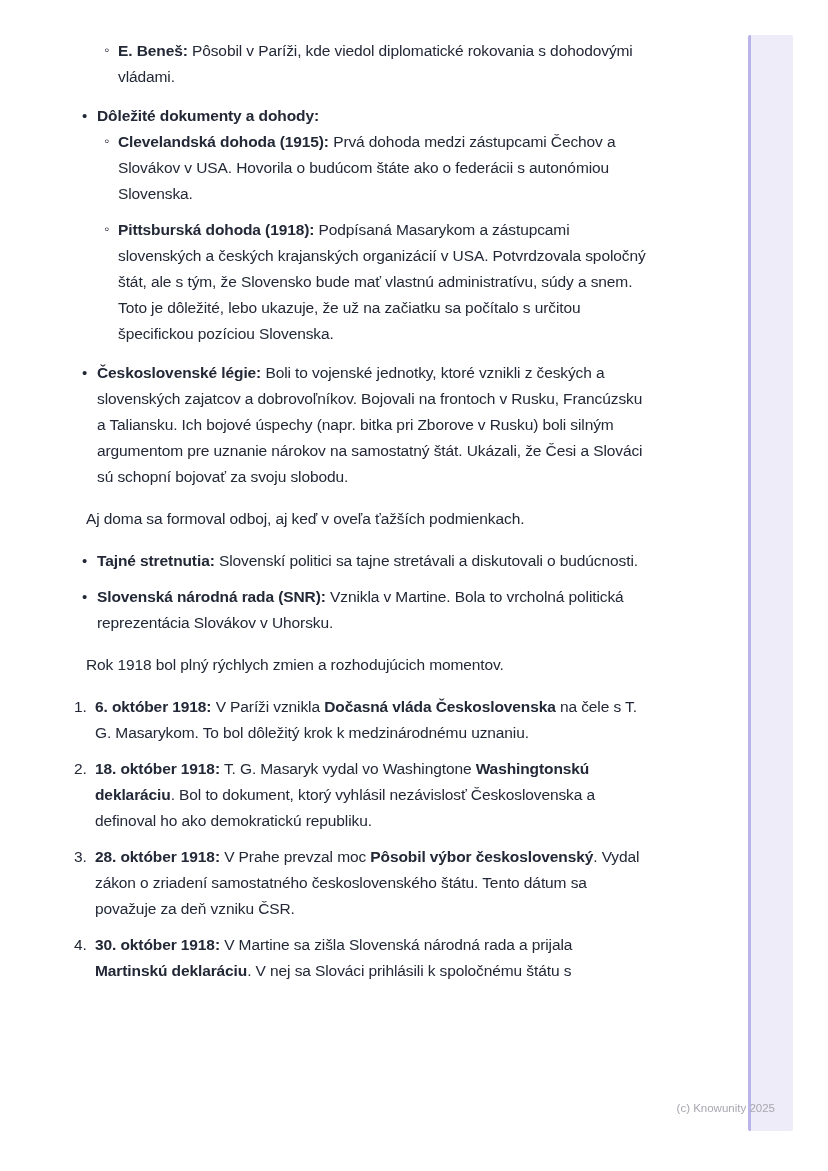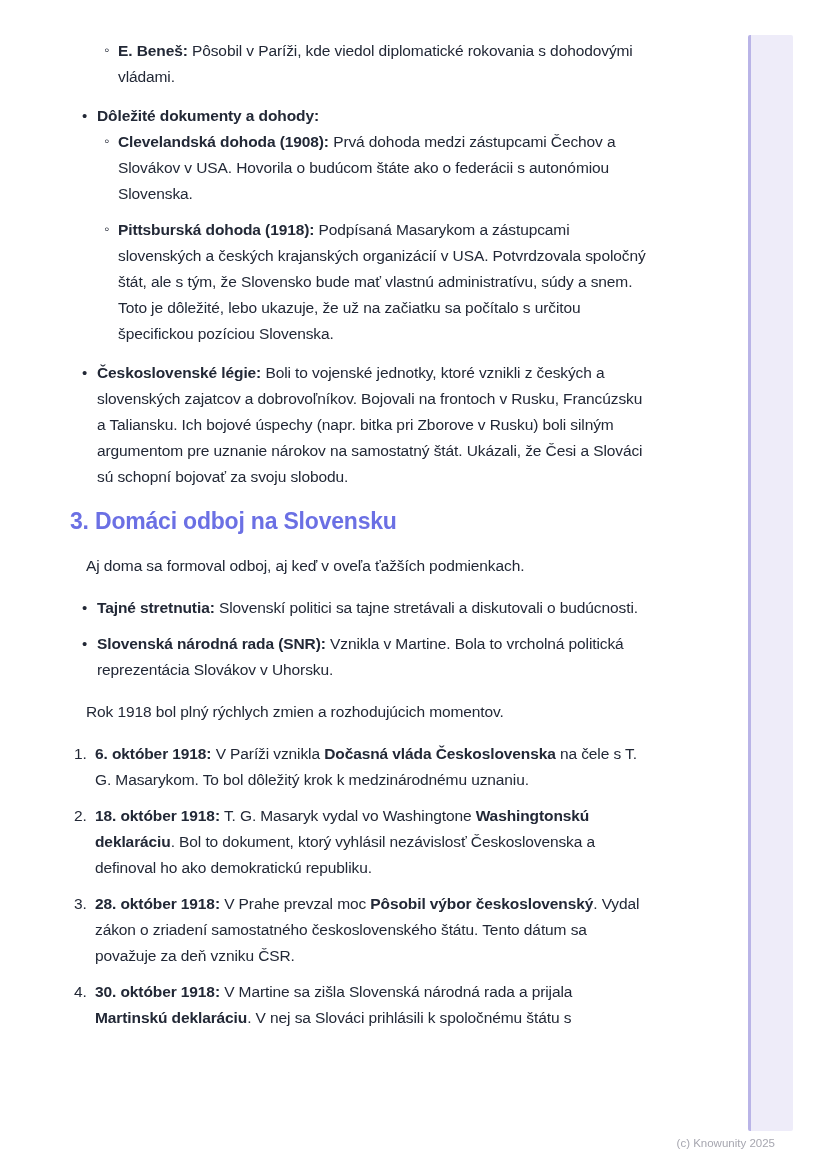--- a/index.html
+++ b/index.html
@@ -29,21 +29,21 @@
     font-weight:700; color:#6b70e4; letter-spacing:-0.2px;
   }
   p { margin:16px; }
   ol.events { margin-top:13px; padding-left:25px; }
   ol.events li + li { margin-top:10px; }
   .edge-strip {
     position:absolute; left:748px; top:35px; width:42px; height:1096px;
     background:#eeecf9; border-left:3px solid #b9b4e7; border-radius:2px;
   }
   .copyright {
-    position:absolute; top:1136px; right:53px;
+    position:absolute; top:1101px; right:53px;
     font-size:11.5px; line-height:14px; color:#a7a7b0; z-index:2;
   }
 </style>
 </head>
 <body>
 
 <div class="content">
 
   <ul class="sub-top">
     <li>
@@ -52,38 +52,37 @@
     </li>
   </ul>
 
   <ul class="main">
     <li>
       <span class="marker m-disc">•</span>
       <span class="b">Dôležité dokumenty a dohody:</span>
       <ul class="sub">
         <li>
           <span class="marker m-circle">◦</span>
-          <span class="b">Clevelandská dohoda (1908):</span><span> Prvá dohoda medzi zástupcami Čechov a Slovákov v USA. Hovorila o budúcom štáte ako o federácii s autonómiou Slovenska.</span>
+          <span class="b">Clevelandská dohoda (1915):</span><span> Prvá dohoda medzi zástupcami Čechov a Slovákov v USA. Hovorila o budúcom štáte ako o federácii s autonómiou Slovenska.</span>
         </li>
         <li class="gap">
           <span class="marker m-circle">◦</span>
           <span class="b">Pittsburská dohoda (1918):</span><span> Podpísaná Masarykom a zástupcami slovenských a českých krajanských organizácií v USA. Potvrdzovala spoločný štát, ale s tým, že Slovensko bude mať vlastnú administratívu, súdy a snem. Toto je dôležité, lebo ukazuje, že už na začiatku sa počítalo s určitou špecifickou pozíciou Slovenska.</span>
         </li>
       </ul>
     </li>
   </ul>
 
   <ul class="main">
     <li>
       <span class="marker m-disc">•</span>
       <span class="b">Československé légie:</span><span> Boli to vojenské jednotky, ktoré vznikli z českých a slovenských zajatcov a dobrovoľníkov. Bojovali na frontoch v Rusku, Francúzsku a Taliansku. Ich bojové úspechy (napr. bitka pri Zborove v Rusku) boli silným argumentom pre uznanie nárokov na samostatný štát. Ukázali, že Česi a Slováci sú schopní bojovať za svoju slobodu.</span>
     </li>
   </ul>
 
-  <h2>3. Domáci odboj na Slovensku</h2>
   <p>Aj doma sa formoval odboj, aj keď v oveľa ťažších podmienkach.</p>
 
   <ul class="main">
     <li>
       <span class="marker m-disc">•</span>
       <span class="b">Tajné stretnutia:</span><span> Slovenskí politici sa tajne stretávali a diskutovali o budúcnosti.</span>
     </li>
     <li class="gap">
       <span class="marker m-disc">•</span>
       <span class="b">Slovenská národná rada (SNR):</span><span> Vznikla v Martine. Bola to vrcholná politická reprezentácia Slovákov v Uhorsku.</span>

